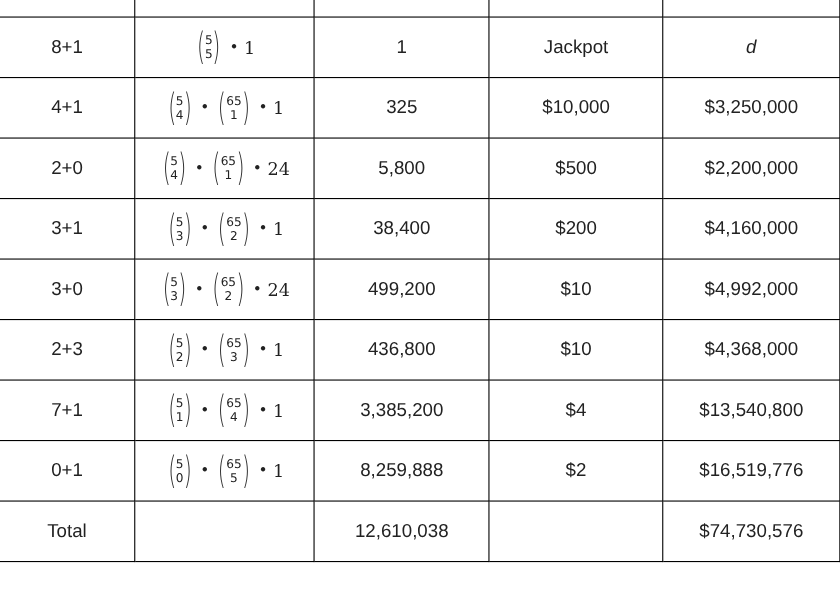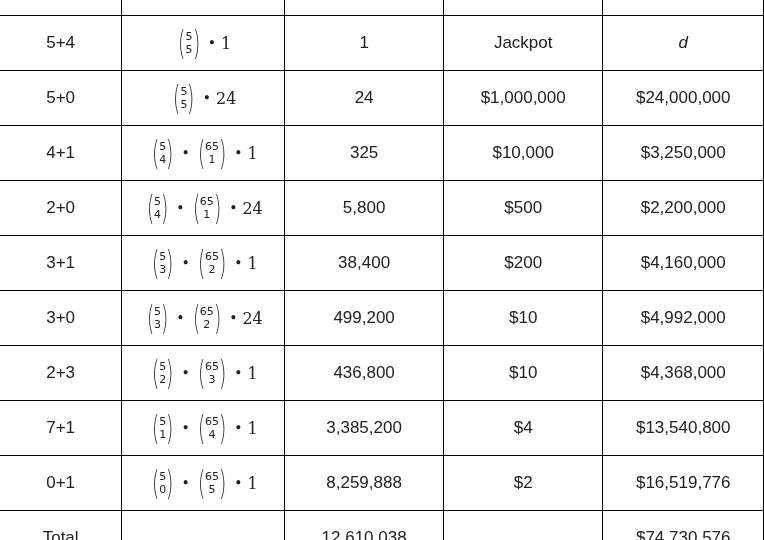--- a/index.html
+++ b/index.html
@@ -39,54 +39,36 @@
     <tr>
       <th>Type of Win</th>
       <th>Calculation</th>
       <th>Number of Wins</th>
       <th>Payout</th>
       <th>Total Winnings</th>
     </tr>
   </thead>
   <tbody id="tbody">
         <tr>
-          <td>5+4</td>
+          <td>8+1</td>
           <td><span class="calc">
               <span class="binom">
                 <span class="paren">(</span>
                 <span class="stack">
                   <span>5</span>
                   <span>5</span>
                 </span>
                 <span class="paren">)</span>
               </span>
               <span class="dot">•</span>
               <span>1</span>
             </span></td>
           <td>1</td>
           <td>Jackpot</td>
           <td class="italic">d</td>
-        </tr>
-        <tr>
-          <td>5+0</td>
-          <td><span class="calc">
-              <span class="binom">
-                <span class="paren">(</span>
-                <span class="stack">
-                  <span>5</span>
-                  <span>5</span>
-                </span>
-                <span class="paren">)</span>
-              </span>
-              <span class="dot">•</span>
-              <span>24</span>
-            </span></td>
-          <td>24</td>
-          <td>$1,000,000</td>
-          <td>$24,000,000</td>
         </tr>
         <tr>
           <td>4+1</td>
           <td><span class="calc">
               <span class="binom">
                 <span class="paren">(</span>
                 <span class="stack">
                   <span>5</span>
                   <span>4</span>
                 </span>

